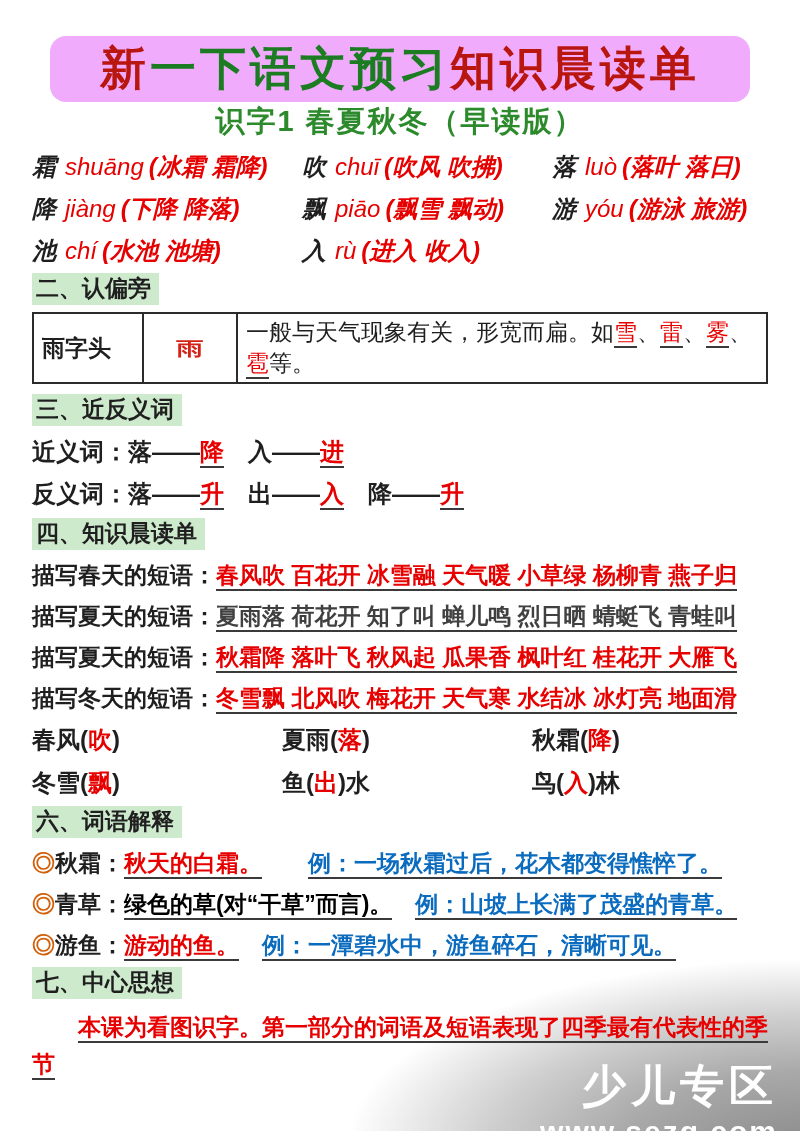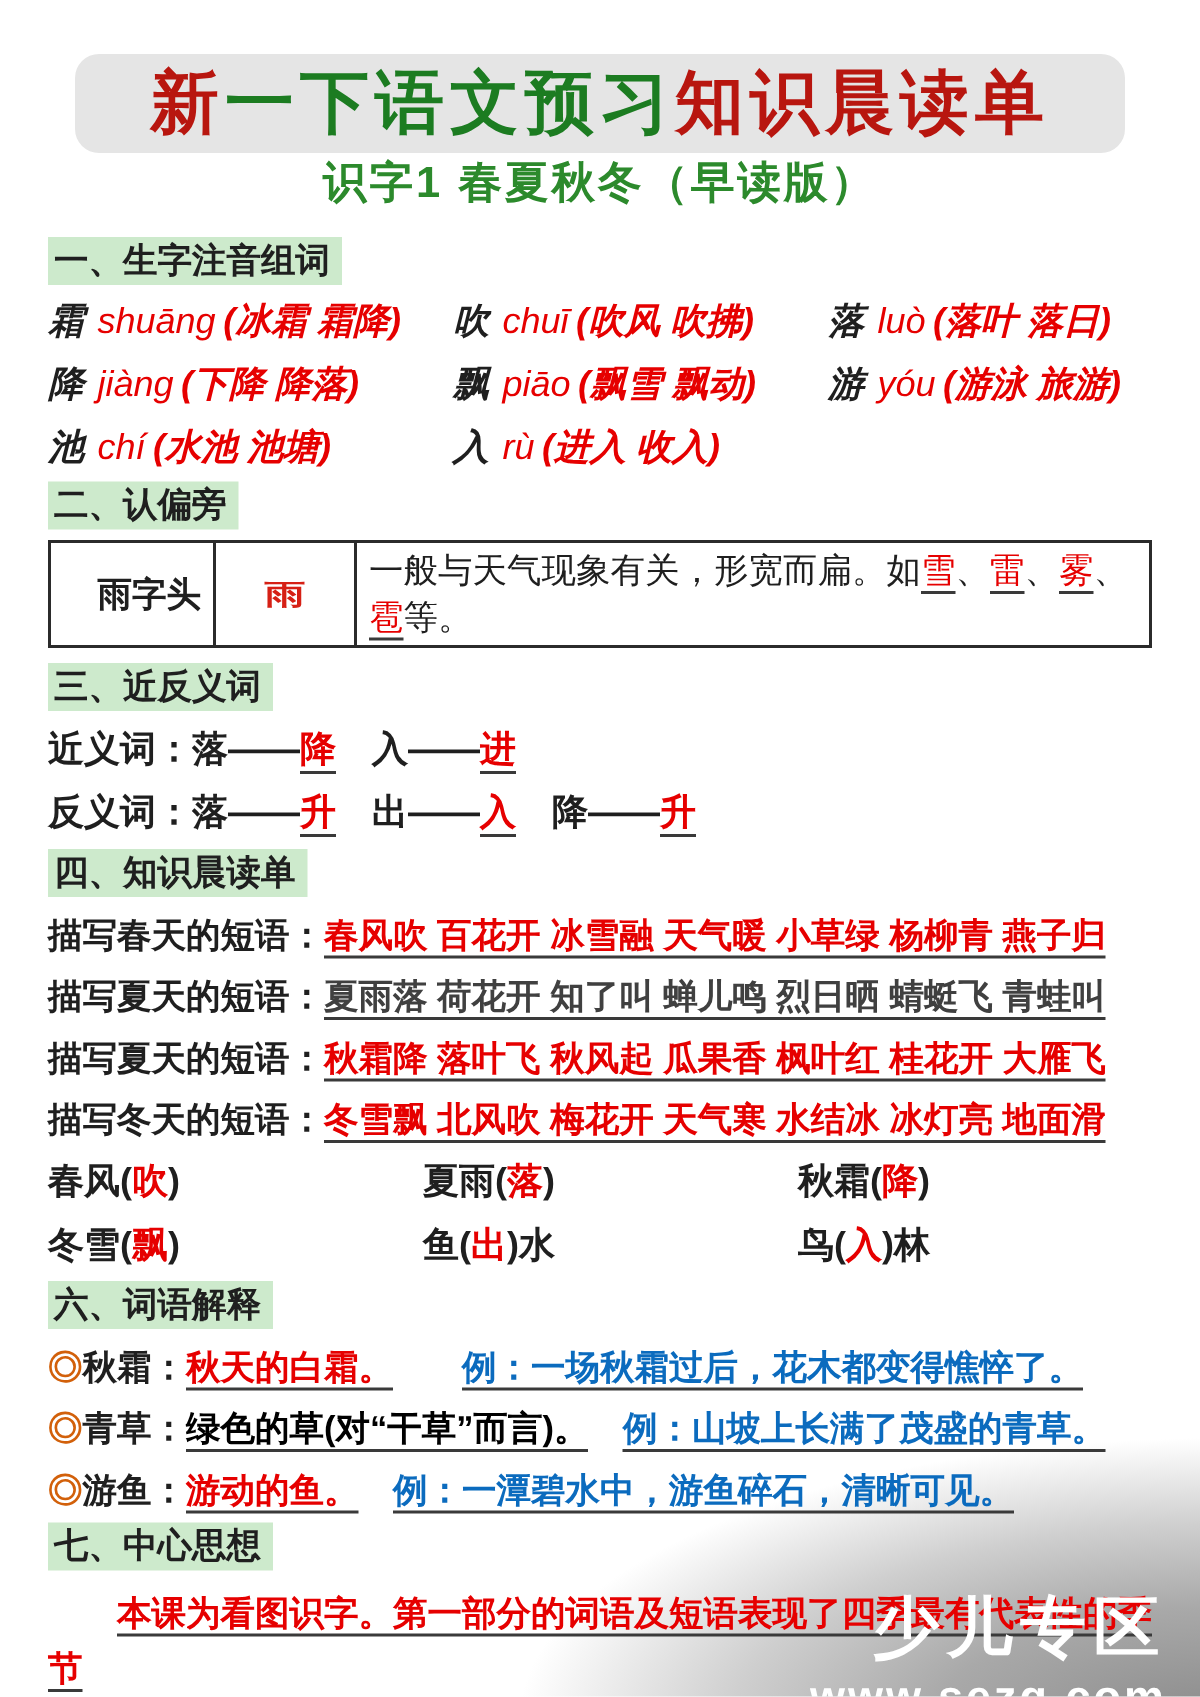--- a/index.html
+++ b/index.html
@@ -15,21 +15,21 @@
   .corner-gradient{
     position:absolute;right:0;bottom:0;
     width:560px;height:260px;
     background:radial-gradient(ellipse 620px 250px at 102% 92%,
       #8b8b8b 0%, #a9a9a9 30%, #cfcfcf 52%, rgba(255,255,255,0) 75%);
     pointer-events:none;
   }
   .title-box{
     margin:36px auto 0 auto;
     width:700px;height:66px;
-    background:#e5e5e5;
+    background:#f0abfc;
     border-radius:16px;
     text-align:center;
     line-height:64px;
     font-size:46px;font-weight:900;
     letter-spacing:4px;
     white-space:nowrap;
   }
   .subtitle{
     text-align:center;
     font-size:29px;font-weight:800;
@@ -58,21 +58,21 @@
     margin-top:7px;
     border-collapse:collapse;
     width:736px;
     font-size:23px;
   }
   .radical-table td{
     border:2px solid #2b2b2b;
     padding:3px 8px;
     height:32px;
   }
-  .rt-c1{width:92px;text-align:right;font-weight:600;}
+  .rt-c1{width:92px;text-align:left;font-weight:600;}
   .rt-c2{width:76px;text-align:center;}
   .radical{
     color:#d62015;font-weight:800;font-size:26px;
     display:inline-block;transform:scale(1.05,0.72);
   }
   .line{font-size:24px;line-height:33px;margin-top:9px;font-weight:600;}
   .line4{font-size:23px;line-height:32px;margin-top:9px;font-weight:600;}
   .s5-grid{
     margin-top:9px;
     display:grid;
@@ -97,21 +97,20 @@
   <div class="corner-gradient"></div>
 
   <div class="title-box">
     <span><span style="color: rgb(184, 22, 15);">新</span><span style="color: rgb(28, 124, 33);">一下语文预习</span><span style="color: rgb(184, 22, 15);">知识晨读单</span></span>
   </div>
 
   <div class="subtitle" id="subtitle" style="color: rgb(44, 138, 44);">识字1 春夏秋冬（早读版）</div>
 
   <div class="content">
 
-    <div class="sec-h mt16">一、生字注音组词</div>
     <div class="s1-grid">
       <div class="s1-item"><span class="hz">霜</span><span class="py">shuāng</span><span class="wd">(冰霜 霜降)</span></div>
       <div class="s1-item"><span class="hz">吹</span><span class="py">chuī</span><span class="wd">(吹风 吹拂)</span></div>
       <div class="s1-item"><span class="hz">落</span><span class="py">luò</span><span class="wd">(落叶 落日)</span></div>
       <div class="s1-item"><span class="hz">降</span><span class="py">jiàng</span><span class="wd">(下降 降落)</span></div>
       <div class="s1-item"><span class="hz">飘</span><span class="py">piāo</span><span class="wd">(飘雪 飘动)</span></div>
       <div class="s1-item"><span class="hz">游</span><span class="py">yóu</span><span class="wd">(游泳 旅游)</span></div>
       <div class="s1-item"><span class="hz">池</span><span class="py">chí</span><span class="wd">(水池 池塘)</span></div>
       <div class="s1-item"><span class="hz">入</span><span class="py">rù</span><span class="wd">(进入 收入)</span></div>
       <div class="s1-item"></div>

